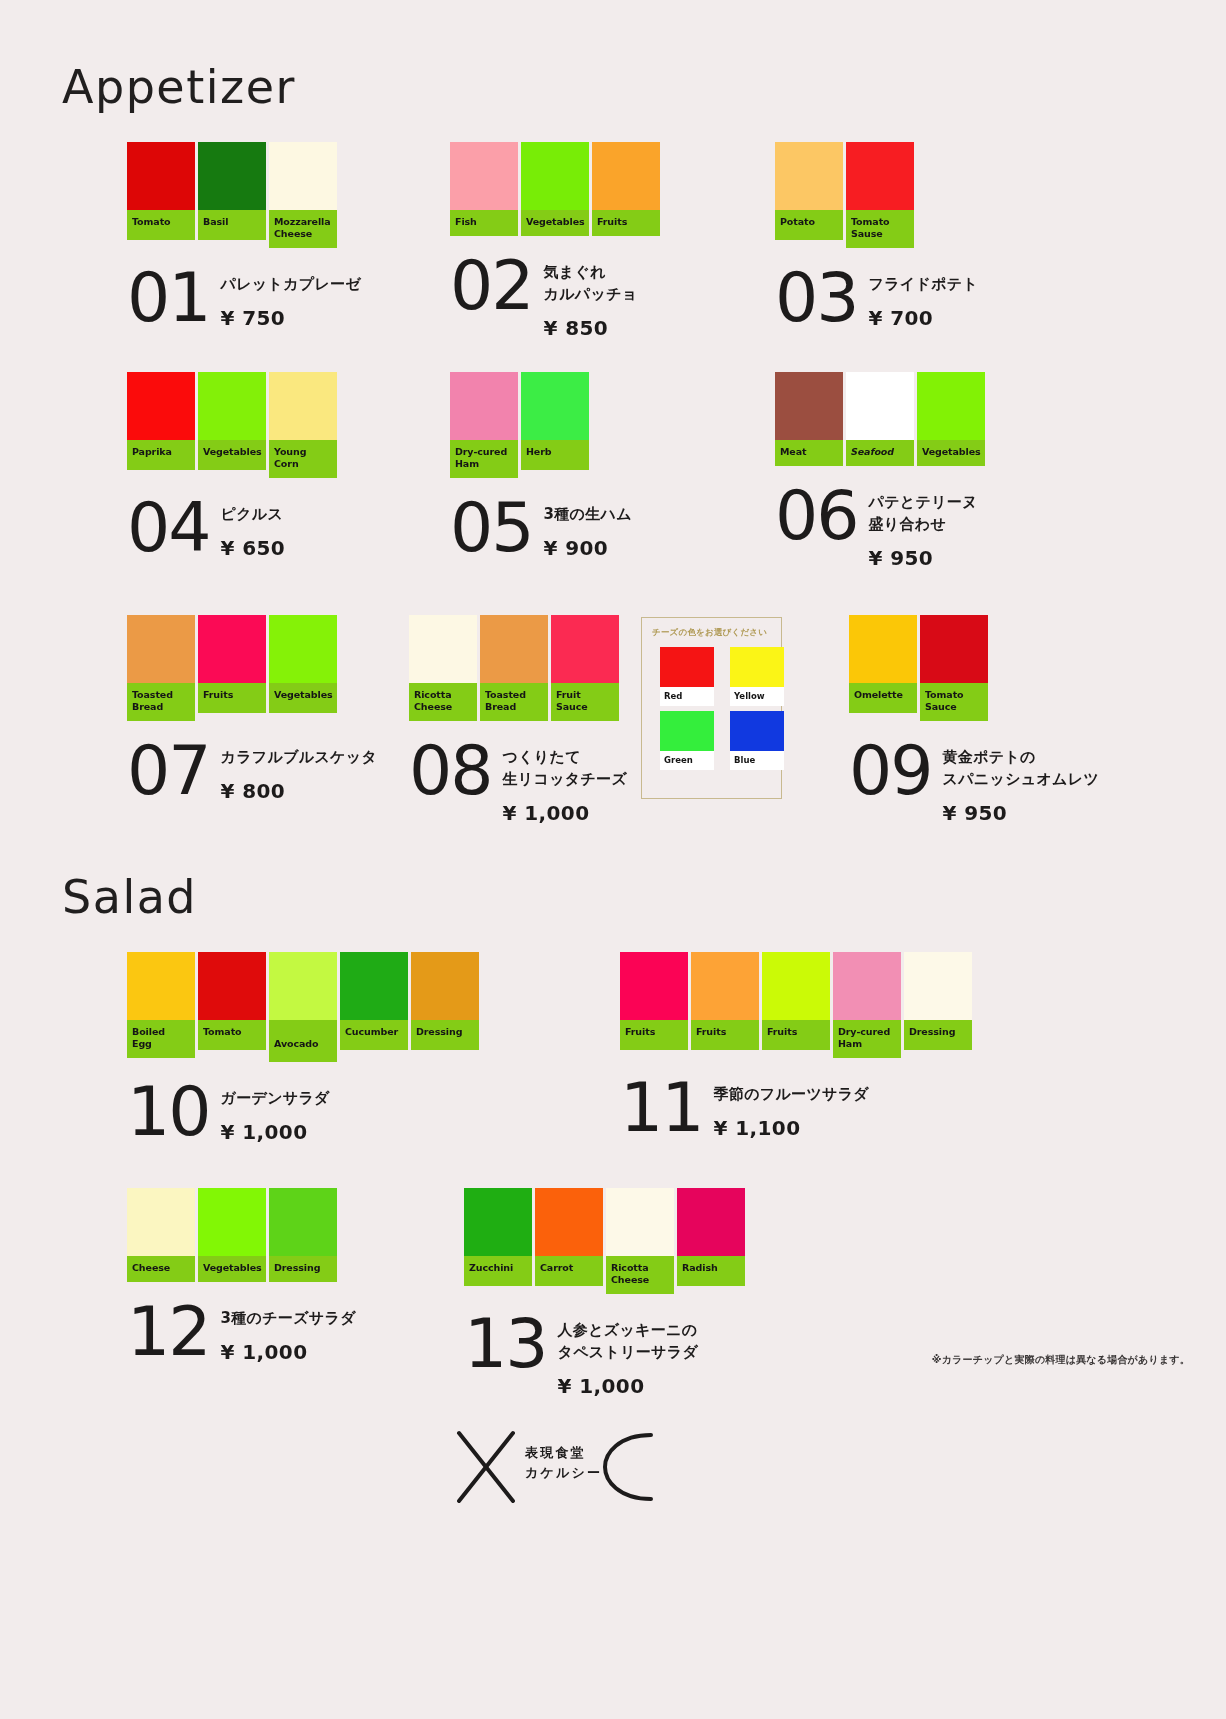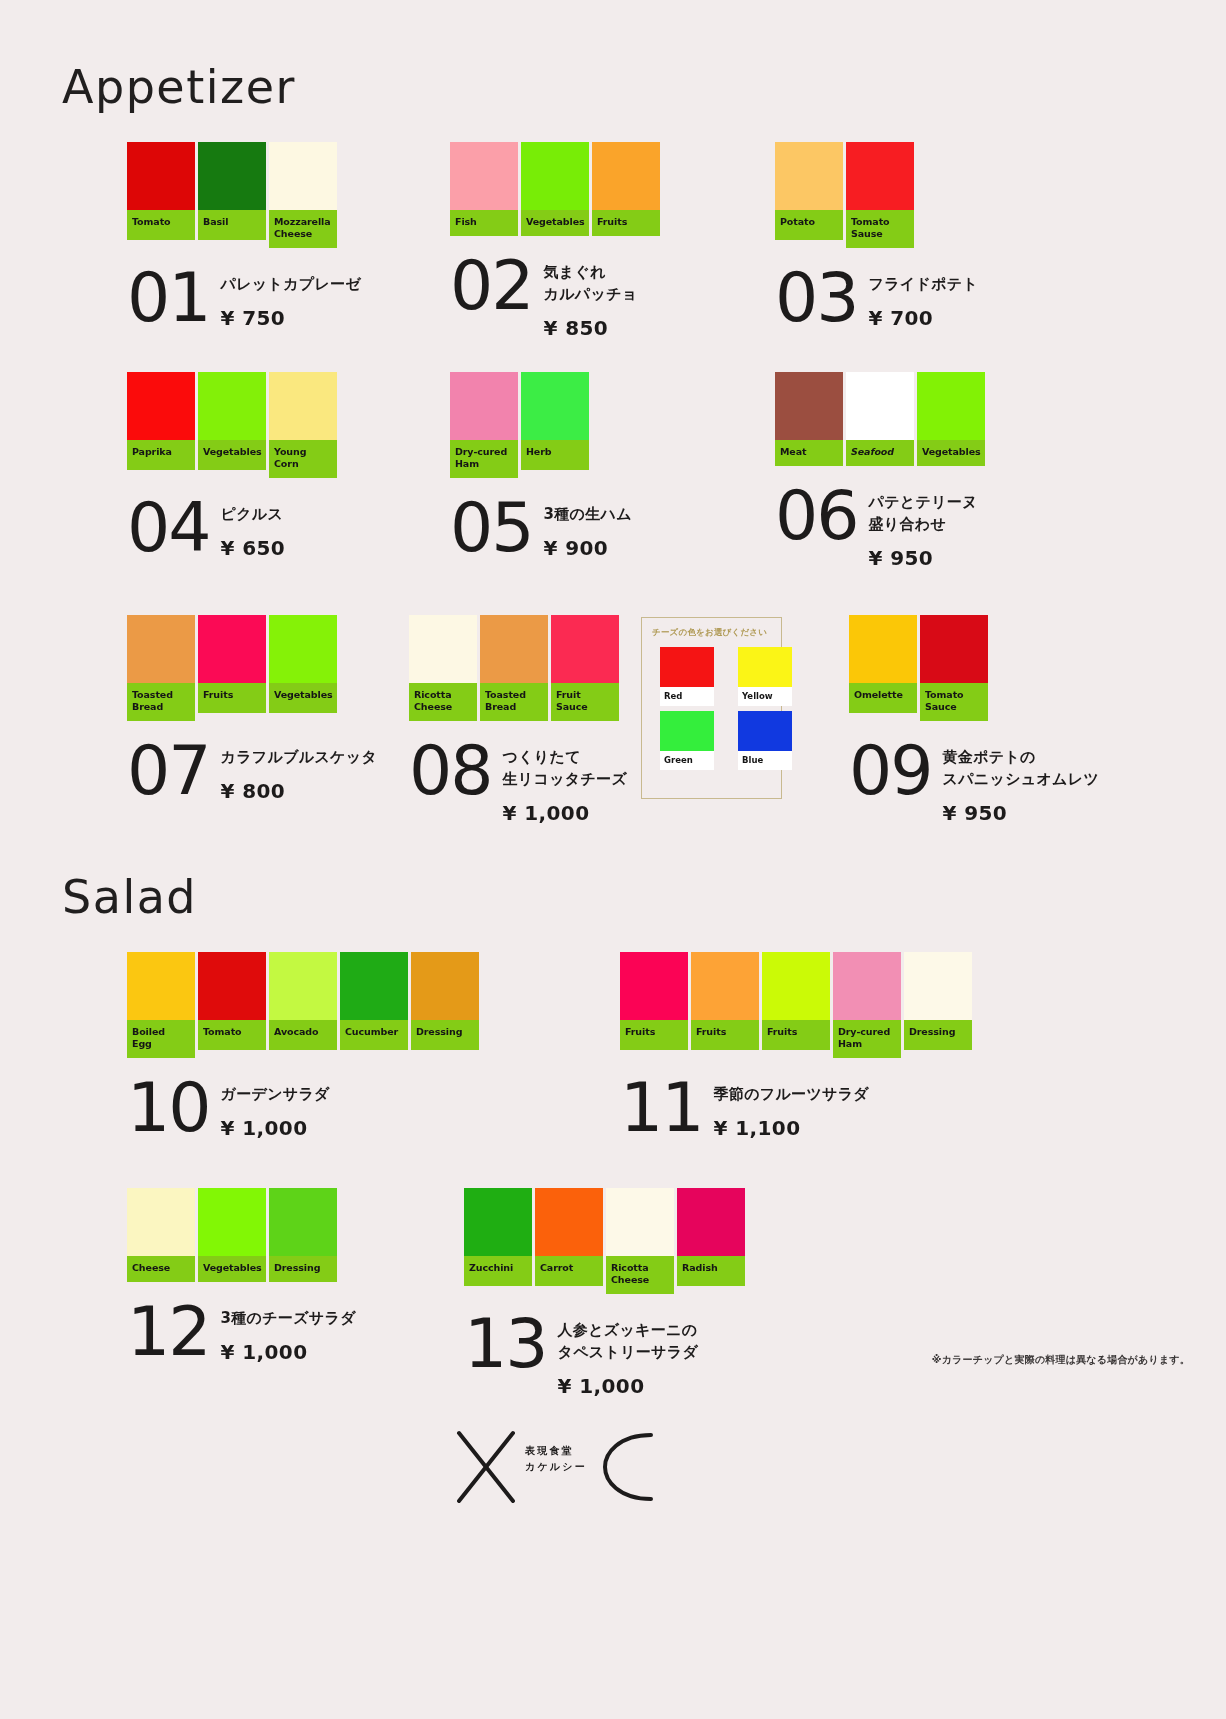--- a/index.html
+++ b/index.html
@@ -95,21 +95,21 @@
     font-size: 8.5px;
     font-weight: bold;
     color: #b09a55;
     letter-spacing: 0.2px;
     margin-bottom: 8px;
     font-family: "DejaVu Sans", sans-serif;
   }
   .picker-grid {
     display: grid;
     grid-template-columns: repeat(2, 54px);
-    gap: 5px 24px;
+    gap: 5px 16px;
     padding-left: 8px;
   }
   .pchip { width: 54px; background: #ffffff; }
   .pchip .pswatch { width: 54px; height: 40px; display: block; }
   .pchip .plabel {
     display: block;
     font-size: 8.5px;
     font-weight: bold;
     color: #151515;
     padding: 4px 4px 5px 4px;
@@ -122,21 +122,21 @@
     left: 451px;
     top: 1421px;
     width: 210px;
     height: 92px;
   }
   .logo svg { display: block; }
   .logo-text {
     position: absolute;
     left: 74px;
     top: 22px;
-    font-size: 10px;
+    font-size: 13px;
     font-weight: bold;
     line-height: 1.55;
     color: #1d1b1b;
     letter-spacing: 2.2px;
     white-space: pre-line;
     font-family: "DejaVu Sans", sans-serif;
   }
 
   
   .footer-note {
@@ -396,21 +396,21 @@
             <span class="swatch" style="background: rgb(251, 199, 17);"></span>
             <span class="chip-label" style="white-space: pre-line;">Boiled
 Egg</span>
           </div>
           <div class="chip tall">
             <span class="swatch" style="background: rgb(223, 11, 11);"></span>
             <span class="chip-label" style="white-space: pre-line;">Tomato</span>
           </div>
           <div class="chip tall">
             <span class="swatch" style="background: rgb(195, 249, 65);"></span>
-            <span class="chip-label" style="white-space: pre-line;">Avocado</span>
+            <span class="chip-label" style="white-space: pre-line; margin-top: 12px;">Avocado</span>
           </div>
           <div class="chip tall">
             <span class="swatch" style="background: rgb(31, 171, 21);"></span>
             <span class="chip-label" style="white-space: pre-line;">Cucumber</span>
           </div>
           <div class="chip tall">
             <span class="swatch" style="background: rgb(228, 154, 24);"></span>
             <span class="chip-label" style="white-space: pre-line;">Dressing</span>
           </div>
         </div>

